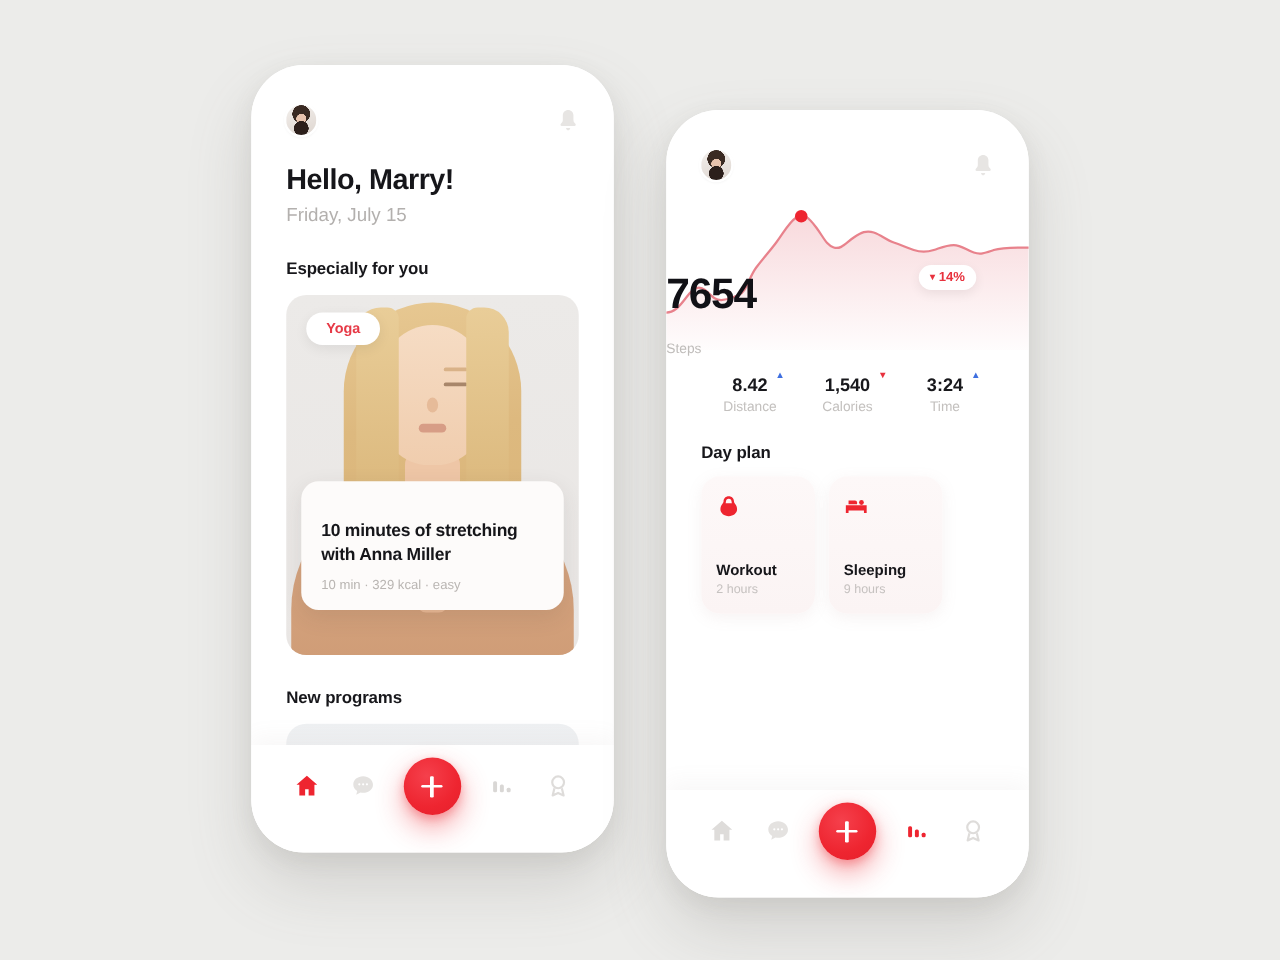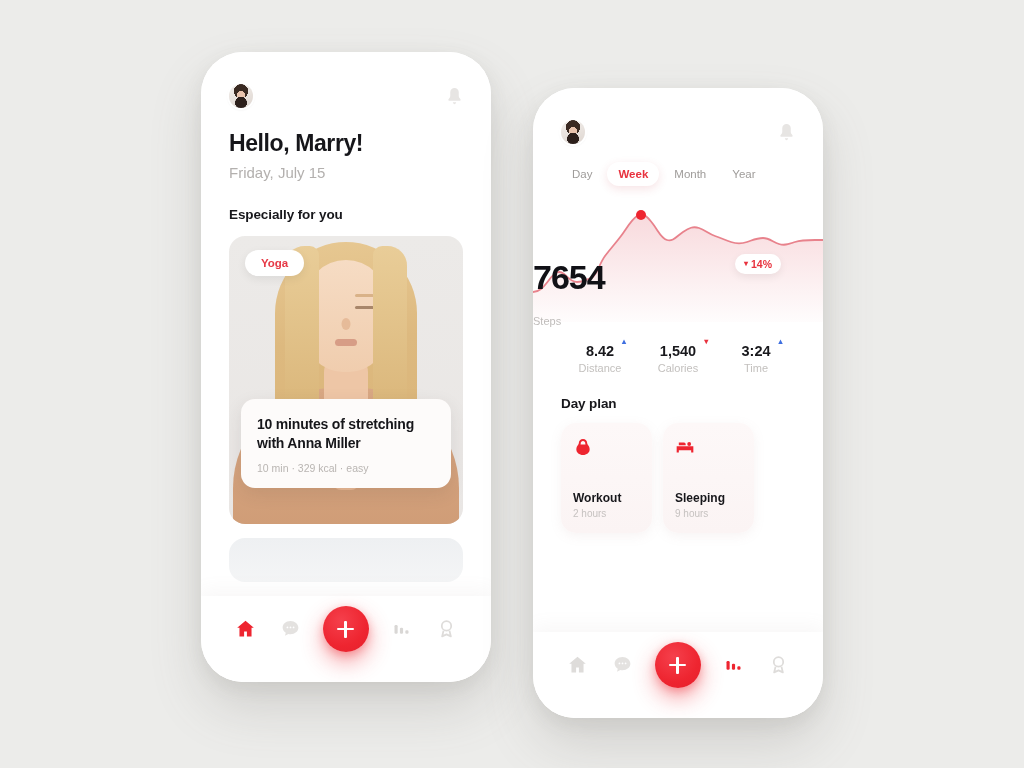--- a/index.html
+++ b/index.html
@@ -108,21 +108,21 @@
   }
 
   .chip {
     position:absolute; left:16px; top:14px; z-index:4;
     background:#fff; color:#e63946; font-size:11.5px; font-weight:600;
     padding:7px 16px; border-radius:20px;
     box-shadow:0 3px 10px rgba(0,0,0,0.07);
   }
   .hero-info {
     position:absolute; left:12px; right:12px; bottom:36px; z-index:4;
-    background:#fdfbfa; border-radius:14px; padding:16px 16px 14px 16px;
+    background:#fdfbfa; border-radius:14px; padding:30px 16px 14px 16px;
     box-shadow:0 6px 18px rgba(60,50,45,0.10);
   }
   .hero-info h4 {
     font-size:14px; font-weight:700; color:#16161a; line-height:1.35;
     letter-spacing:-0.2px;
   }
   .hero-info p { margin-top:9px; font-size:10.5px; color:#b9b5b2; }
 
   .programs-peek {
     margin-top: 14px; height: 44px; border-radius: 16px;
@@ -248,20 +248,21 @@
               <div class="hair-front-r"></div>
             <div class="hands"></div>
           </div>
           <div class="chip">Yoga</div>
           <div class="hero-info">
             <h4>10 minutes of stretching with Anna Miller</h4>
             <p>10 min · 329 kcal · easy</p>
           </div>
         </div>
 
+        <div class="section-title">New programs</div>
         <div class="programs-peek"></div>
       </div>
 
       <div class="navbar">
         <div class="nav-btn">
           <svg width="21" height="21" viewBox="0 0 24 24">
               <path d="M12 3 2.5 11.2h2.6V21h5.3v-5.6h3.2V21h5.3v-9.8h2.6z" fill="#ee2530"></path>
             </svg>
         </div>
         <div class="nav-btn">
@@ -299,26 +300,20 @@
       <div class="topbar">
         <div class="avatar"></div>
         <svg class="bell" viewBox="0 0 24 26">
           <path d="M12 1c-3.4 0-6 2.7-6 6v5.2c0 1.3-.5 2.5-1.4 3.4l-.8.8c-.9.9-.3 2.6 1 2.6h14.4c1.3 0 1.9-1.7 1-2.6l-.8-.8c-.9-.9-1.4-2.1-1.4-3.4V7c0-3.3-2.6-6-6-6z" fill="#e7e5e3"></path>
           <path d="M9.6 21.2c.3 1.6 1.3 2.6 2.4 2.6s2.1-1 2.4-2.6H9.6z" fill="#e7e5e3"></path>
         </svg>
       </div>
 
       <div class="rp-body">
 
-        <div class="range-tabs">
-          <div class="range-tab">Day</div>
-          <div class="range-tab active">Week</div>
-          <div class="range-tab">Month</div>
-          <div class="range-tab">Year</div>
-        </div>
       </div>
 
       <div style="position:relative;">
         <div class="chart-wrap">
           <svg viewBox="0 0 290 122" preserveAspectRatio="none">
             <defs>
               <linearGradient id="gfill" x1="0" y1="0" x2="0" y2="1">
                 <stop offset="0%" stop-color="#e8828c" stop-opacity="0.30"></stop>
                 <stop offset="100%" stop-color="#e8828c" stop-opacity="0.02"></stop>
               </linearGradient>

